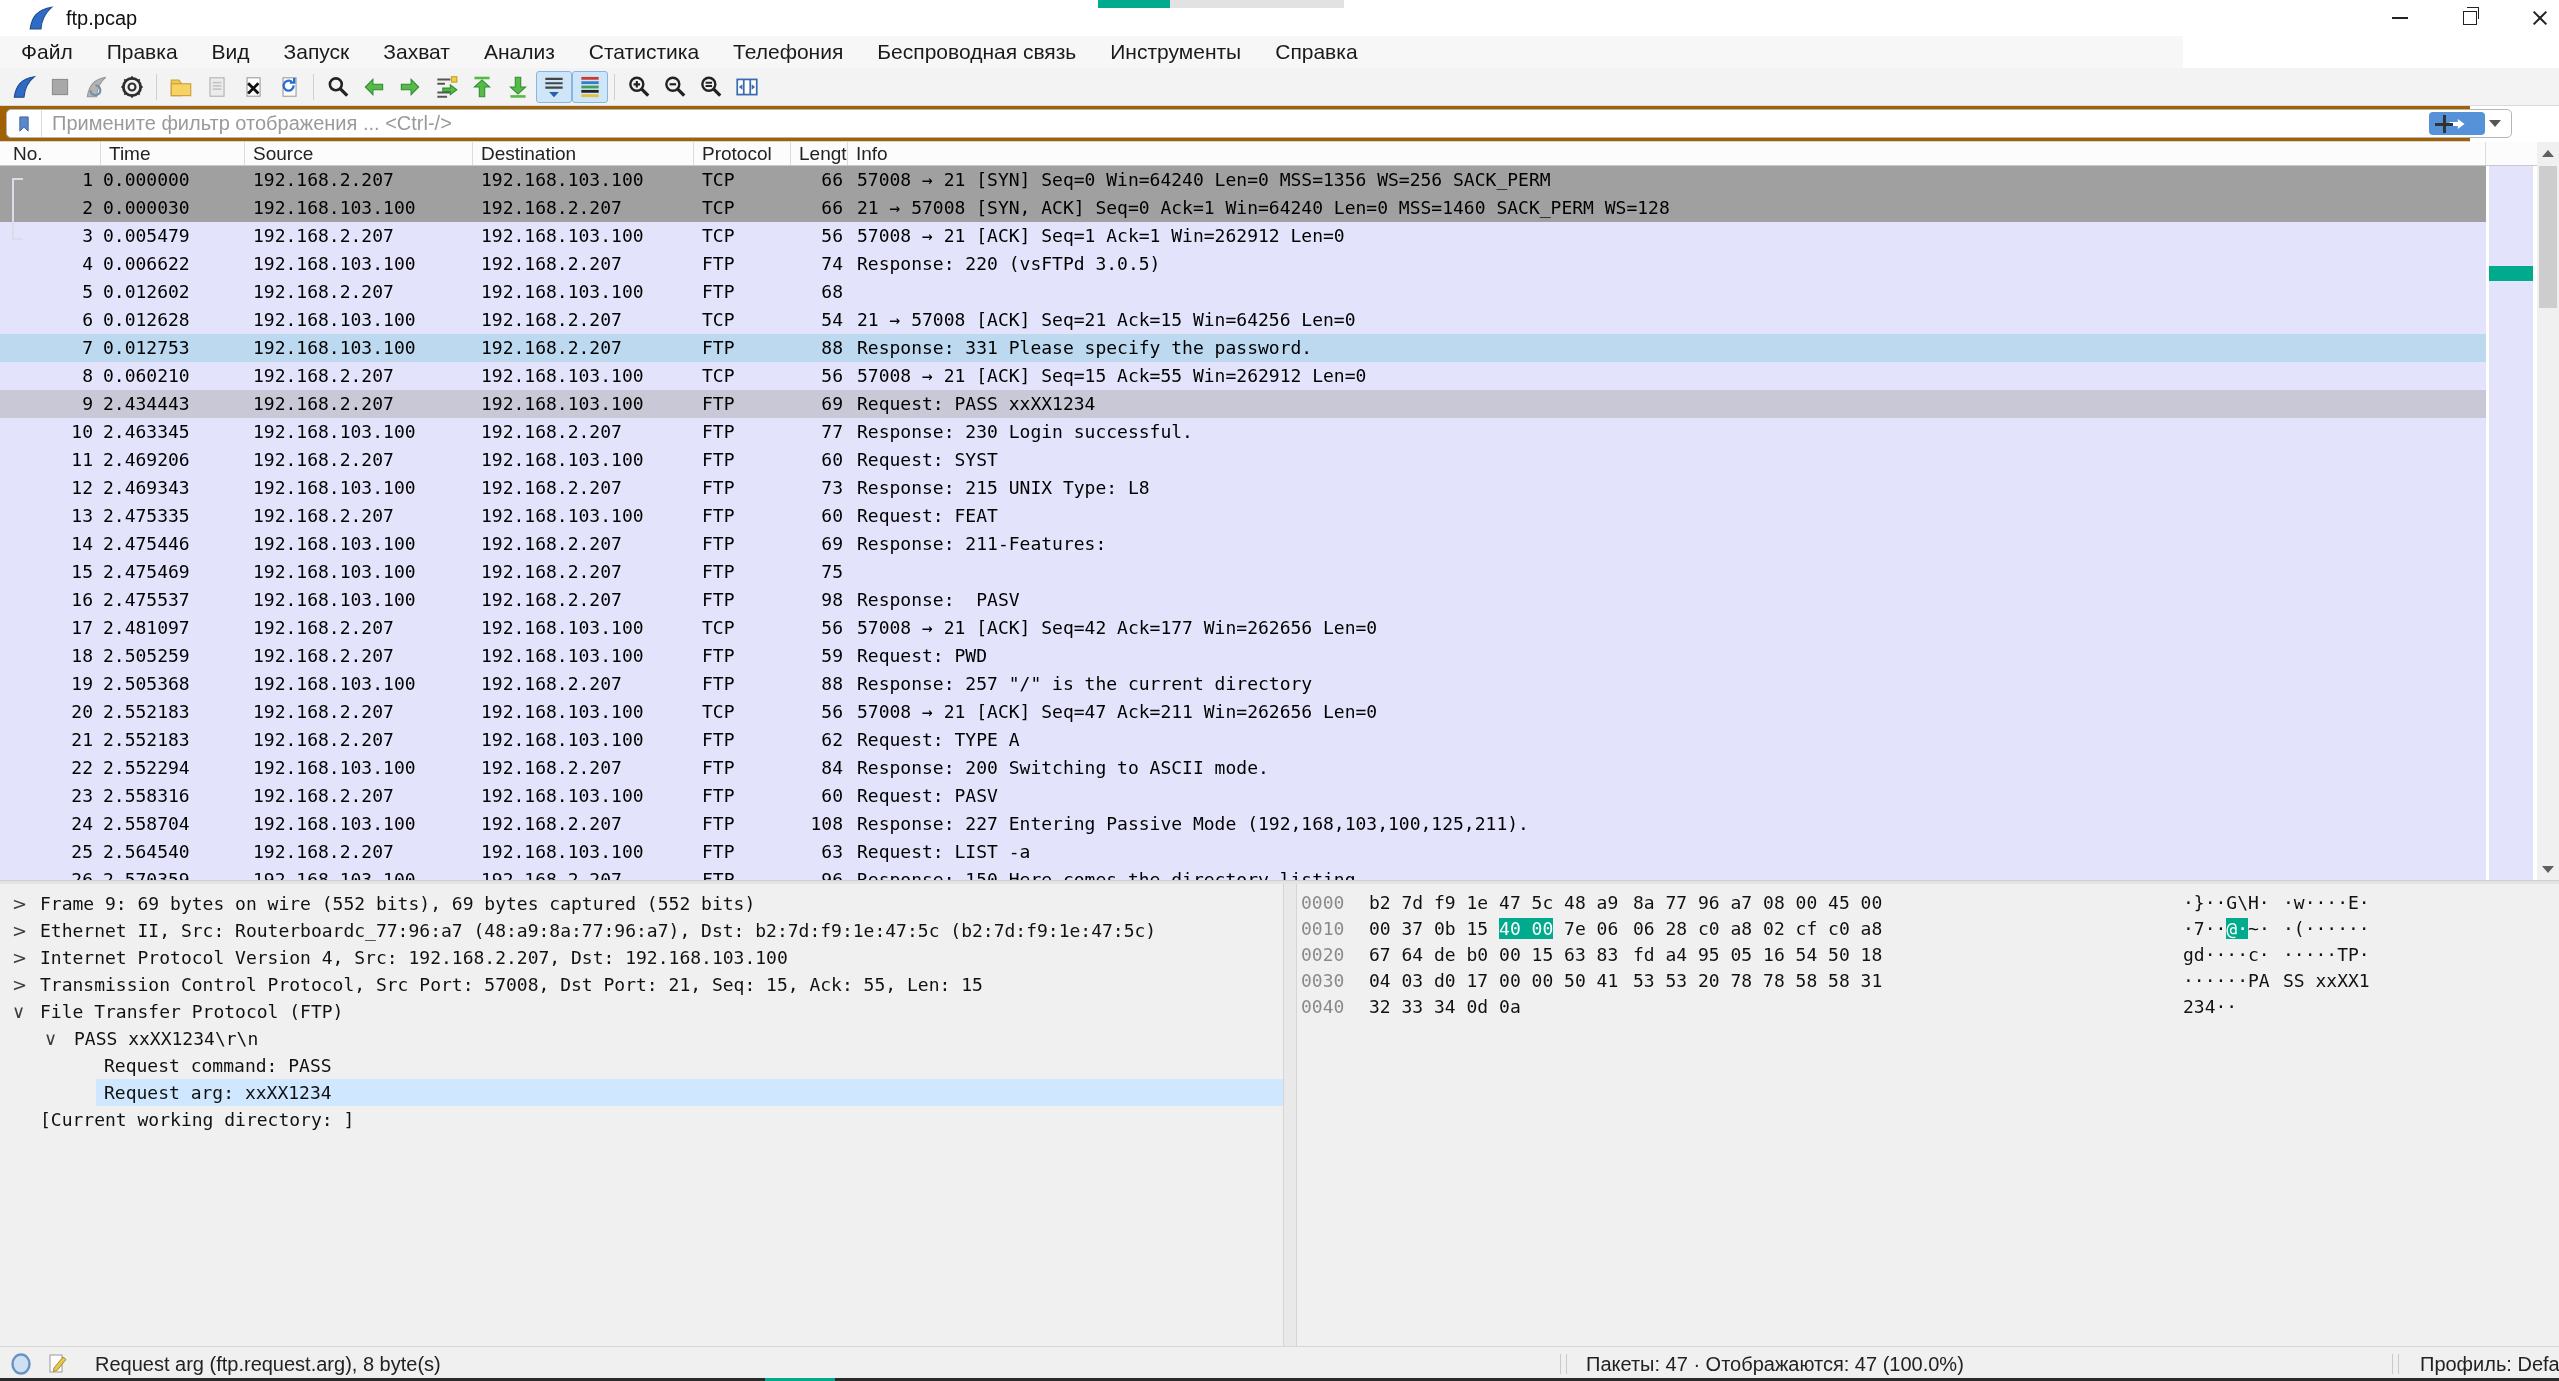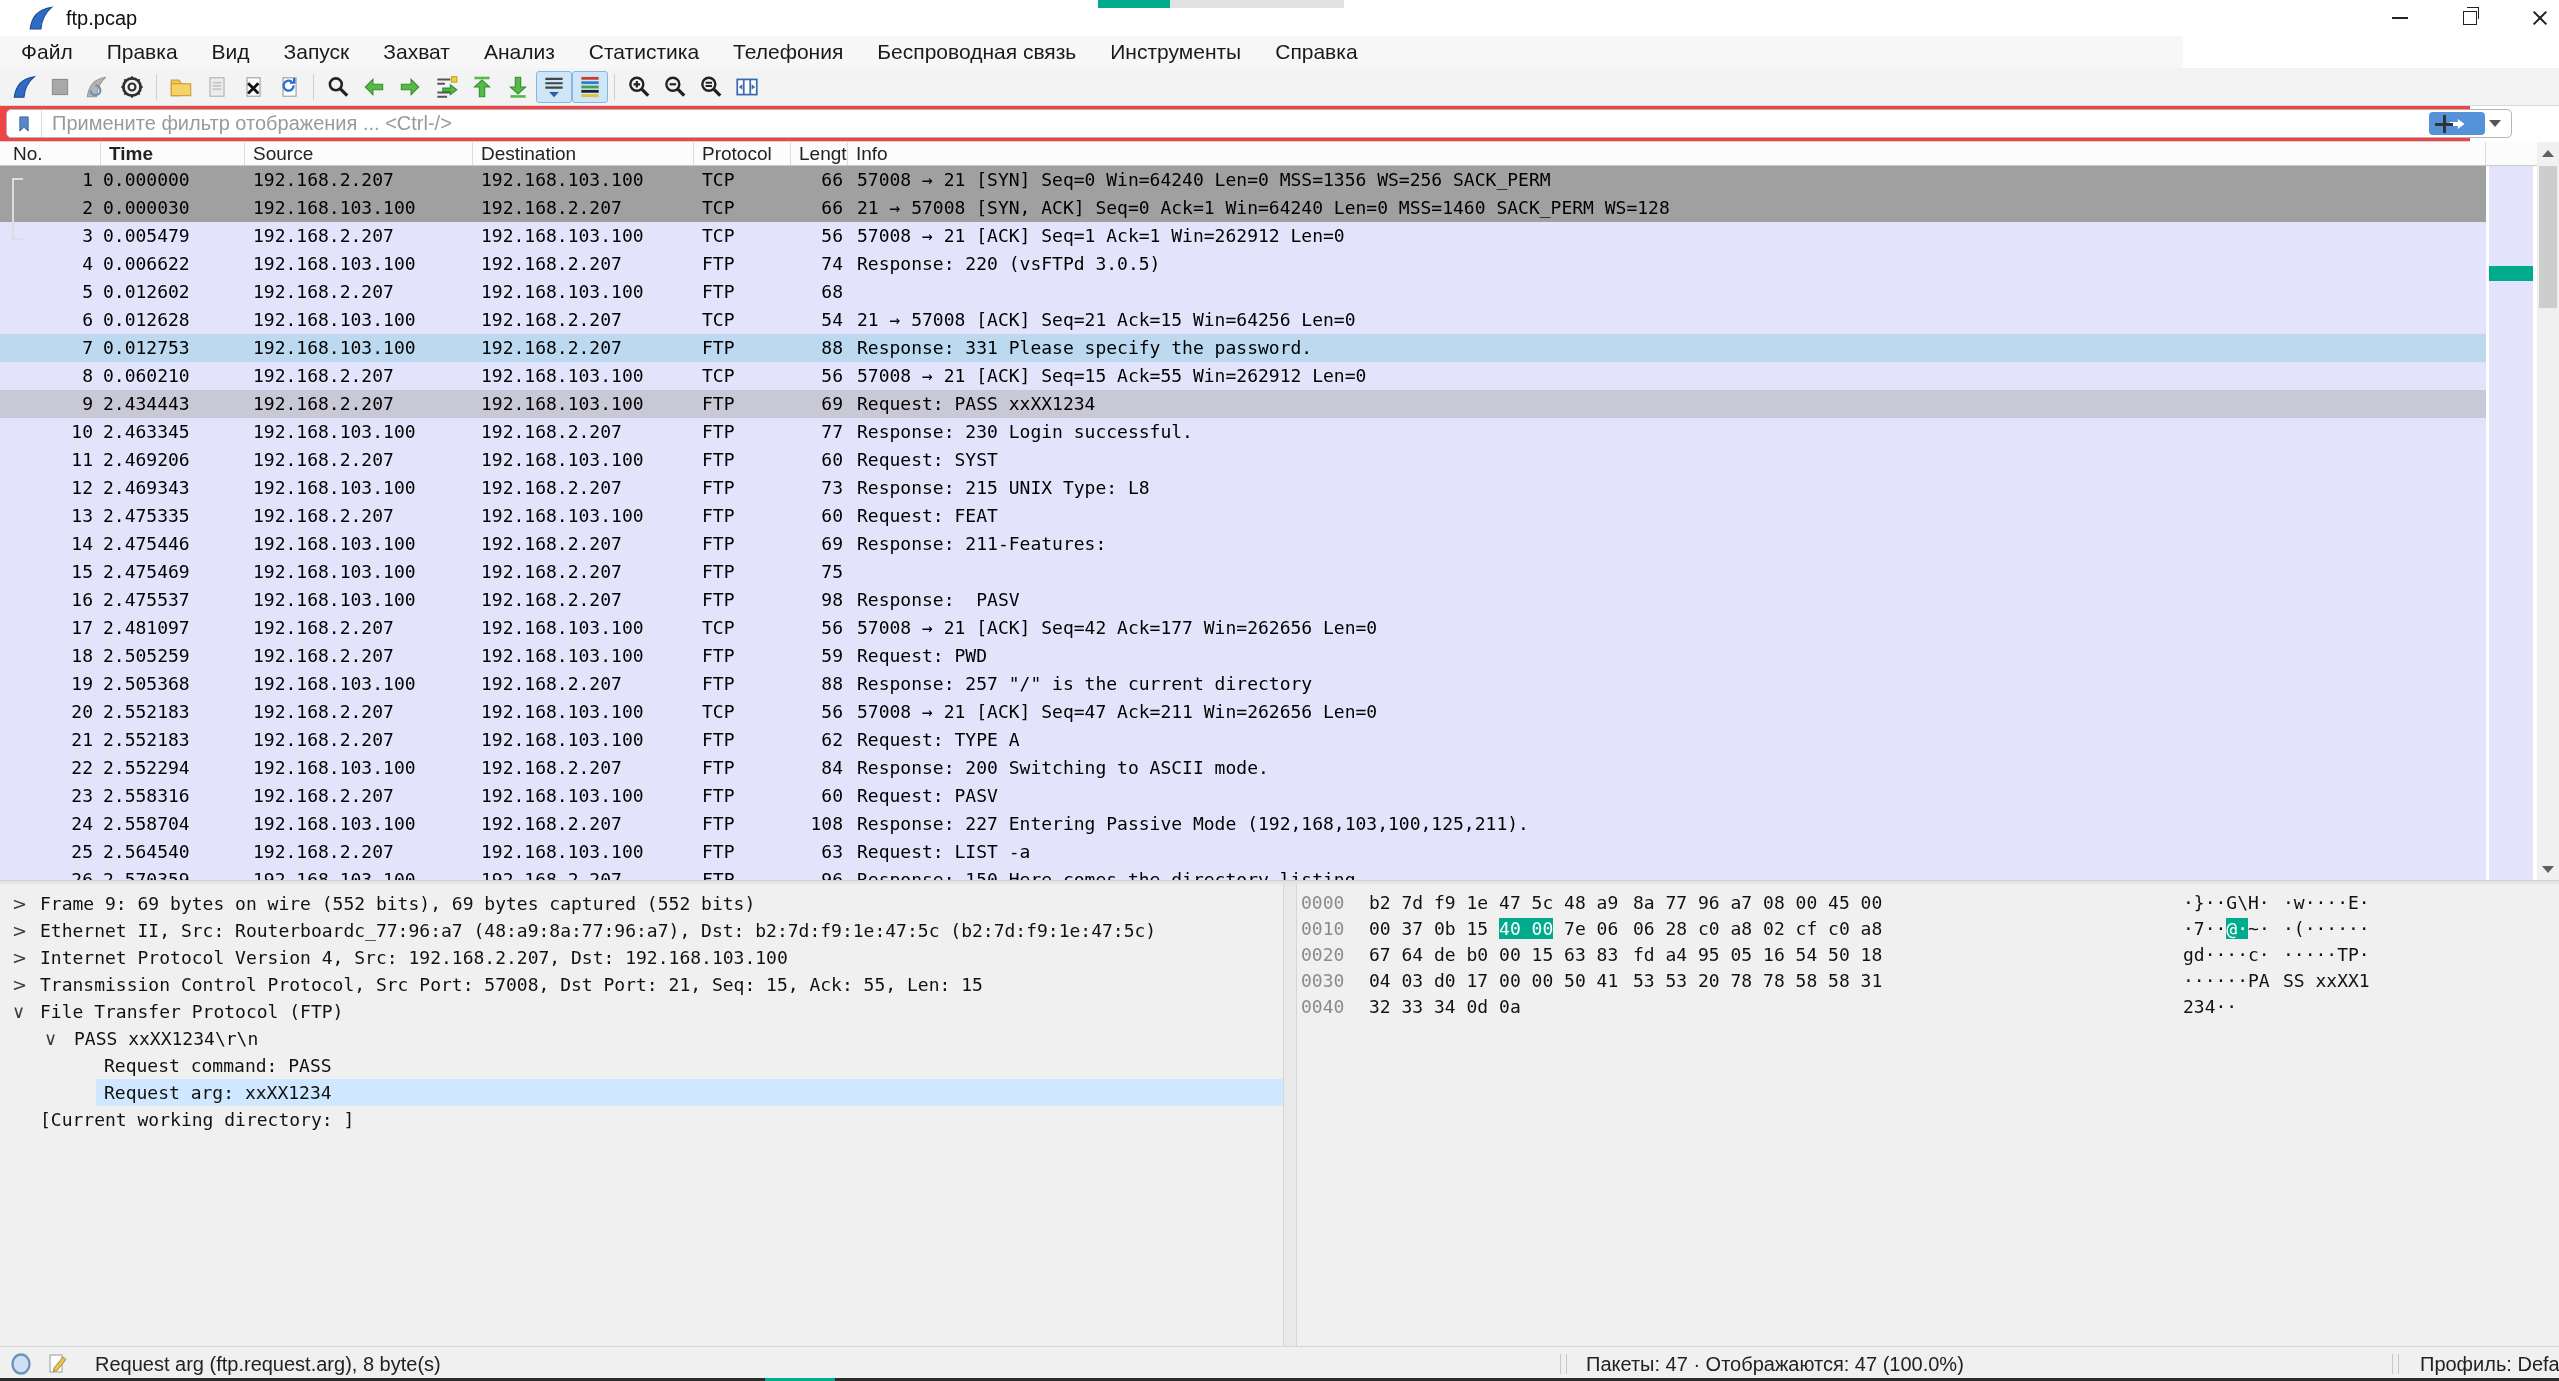--- a/index.html
+++ b/index.html
@@ -33,21 +33,21 @@
 
   
   #toolbar{position:absolute;left:0;top:68px;width:2559px;height:38px;background:#f3f3f3;border-bottom:1px solid #dadada;box-sizing:border-box;display:flex;align-items:center;padding-left:6px;}
   .tb-btn{width:36px;height:32px;display:flex;align-items:center;justify-content:center;border:1px solid transparent;border-radius:3px;box-sizing:border-box;}
   .tb-active{background:#cfe6f8;border-color:#86b7e2;}
   .tb-ico{width:26px;height:26px;display:block;}
   .tb-ico svg{width:26px;height:26px;display:block;}
   .tb-sep{width:1px;height:26px;background:#cfcfcf;margin:0 6px;}
 
   
-  #filterbar{position:absolute;left:0;top:106px;width:2470px;height:36px;background:#ef4444;border-bottom:1px solid #d5d5d5;box-sizing:border-box;}
+  #filterbar{position:absolute;left:0;top:106px;width:2470px;height:36px;background:#a16207;border-bottom:1px solid #d5d5d5;box-sizing:border-box;}
   #filter-field{position:absolute;left:6px;top:3px;width:2506px;height:29px;background:#fff;border:1px solid #b5b5b5;border-radius:5px;display:flex;align-items:center;box-sizing:border-box;}
   #filter-bookmark{width:34px;height:27px;border-right:1px solid #dcdcdc;display:flex;align-items:center;justify-content:center;}
   #filter-bookmark svg{width:20px;height:20px;}
   #filter-input{flex:1;border:none;outline:none;font-size:20px;color:#444;padding:0 10px;font-family:"Liberation Sans",sans-serif;background:transparent;}
   #filter-input::placeholder{color:#9a9a9a;}
   #filter-apply{width:56px;height:23px;background:#5592d8;border-radius:4px;margin-right:4px;display:flex;align-items:center;justify-content:center;}
   #filter-apply svg{width:20px;height:14px;}
   #filter-caret{width:0;height:0;border-left:6px solid transparent;border-right:6px solid transparent;border-top:7px solid #555;margin-right:10px;}
   #filter-plus{position:absolute;right:14px;top:6px;width:24px;height:24px;display:flex;align-items:center;justify-content:center;}
   .glyph-plus{position:relative;width:18px;height:18px;}
@@ -339,21 +339,21 @@
     </div>
     <div id="filter-caret"></div>
   </div>
   <div id="filter-plus">
       <div class="glyph-plus"></div>
     </div>
 </div>
 
 <div id="pktheader">
     <div class="ph-cell ph-no" style="width: 101px;">No.</div>
-    <div class="ph-cell" style="width: 144px; font-weight: bold;">Time</div>
+    <div class="ph-cell" style="width: 144px;">Time</div>
     <div class="ph-cell" style="width: 228px;">Source</div>
     <div class="ph-cell" style="width: 221px;">Destination</div>
     <div class="ph-cell" style="width: 97px;">Protocol</div>
     <div class="ph-cell" style="width: 57px;">Length</div>
     <div class="ph-cell ph-info">Info</div>
     <div class="ph-cell ph-fill"></div>
   </div>
 <div id="pktbody">
   <div id="related-bracket"></div>
 <div class="pkt-row bg-gray">

